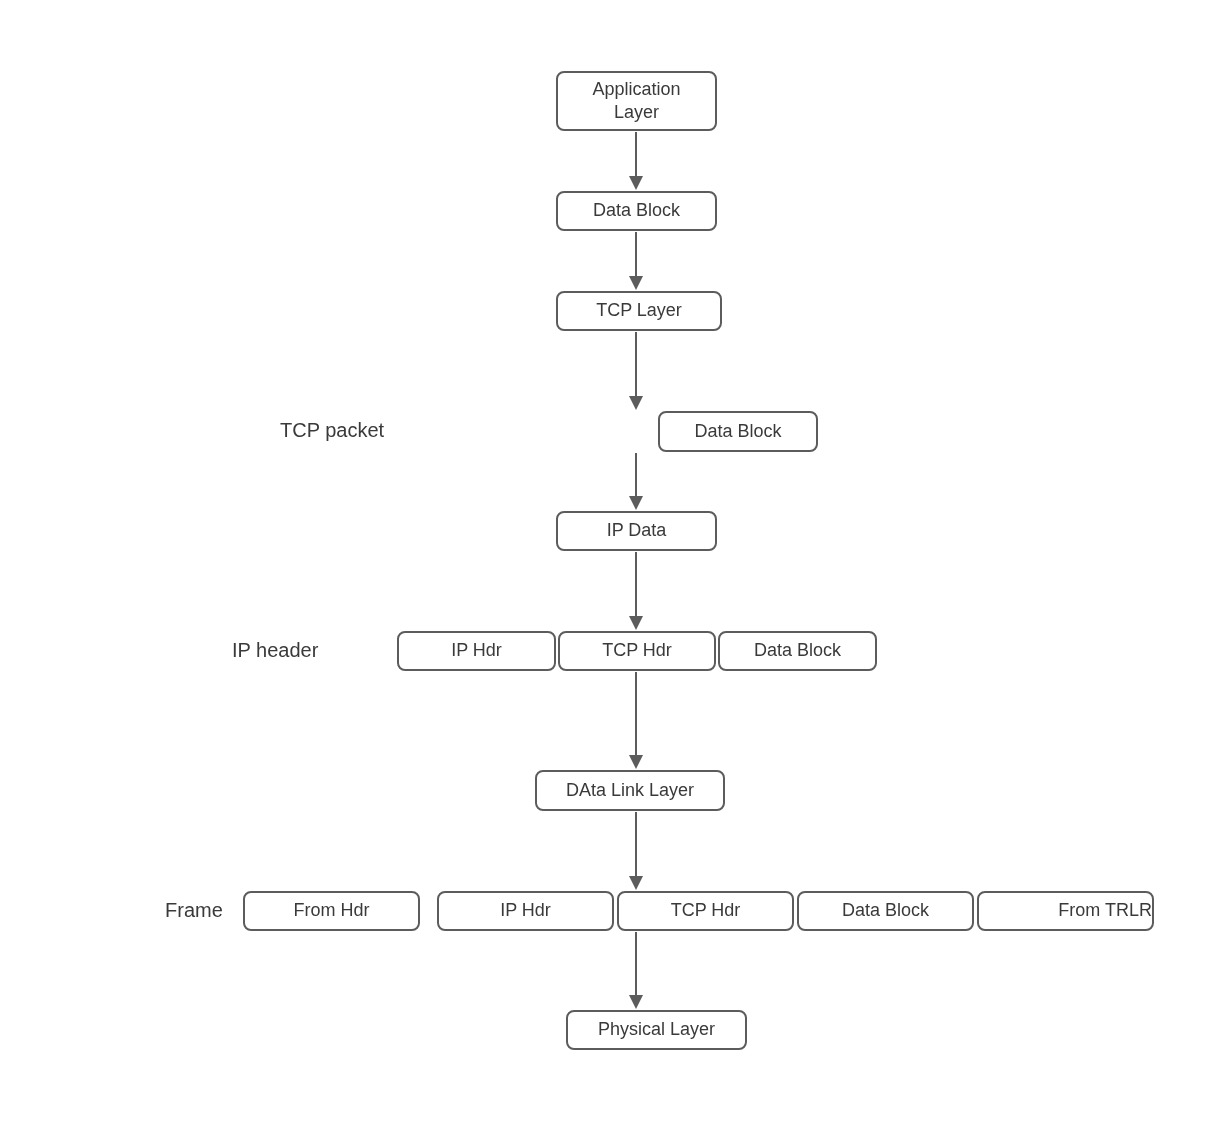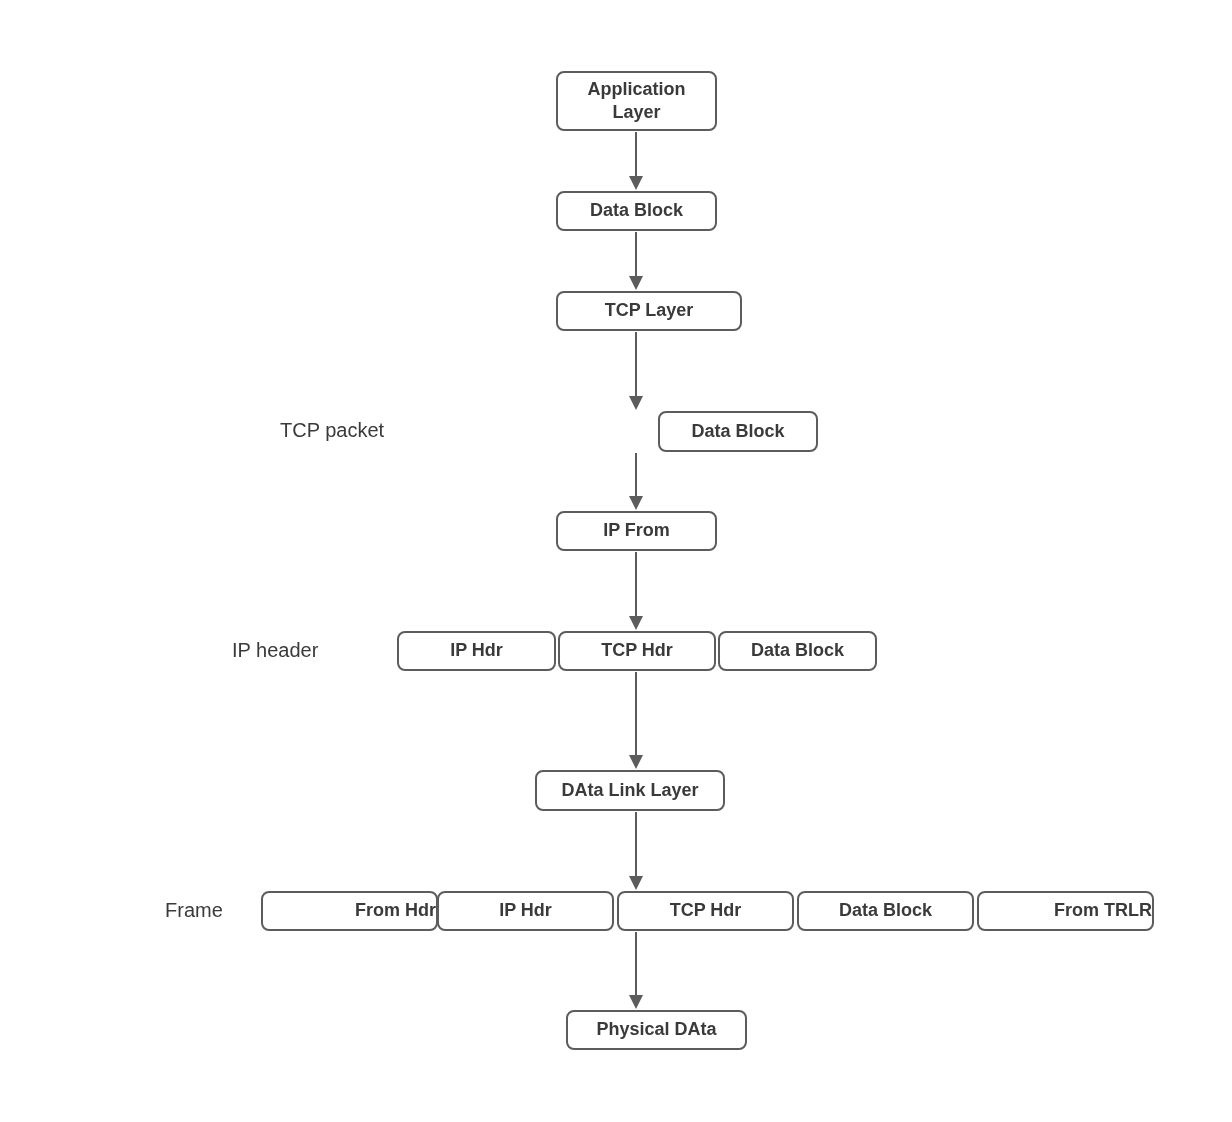--- a/index.html
+++ b/index.html
@@ -25,21 +25,20 @@
     border: 2.5px solid var(--border);
     border-radius: 8px;
     background: #ffffff;
     display: flex;
     align-items: center;
     justify-content: center;
     text-align: center;
     font-size: 18px;
     line-height: 1.3;
     color: var(--text);
-    font-weight: bold;
   }
   .node .lbl { display: inline-block; }
   .node .lbl.narrow { max-width: 125px; }
   .row-label {
     position: absolute;
     font-size: 20px;
     color: var(--text);
     white-space: nowrap;
     transform: translateY(-50%);
   }
@@ -70,33 +69,33 @@
 <div class="canvas">
 
   <div class="node" style="left:556px; top:71px; width:161px; height:60px;">
     <span class="lbl narrow">Application Layer</span>
   </div>
 
   <div class="node" style="left:556px; top:191px; width:161px; height:40px;">
     <span class="lbl">Data Block</span>
   </div>
 
-  <div class="node" style="left:556px; top:291px; width:186px; height:40px;">
+  <div class="node" style="left:556px; top:291px; width:166px; height:40px;">
     <span class="lbl">TCP Layer</span>
   </div>
 
   <div class="row-label" style="left:280px; top:430px;">
     <span>TCP packet</span>
   </div>
   <div class="node" style="left:658px; top:411px; width:160px; height:41px;">
     <span class="lbl">Data Block</span>
   </div>
 
   <div class="node" style="left:556px; top:511px; width:161px; height:40px;">
-    <span class="lbl">IP From</span>
+    <span class="lbl">IP Data</span>
   </div>
 
   <div class="row-label" style="left:232px; top:650px;">
     <span>IP header</span>
   </div>
   <div class="node" style="left:397px; top:631px; width:159px; height:40px;">
     <span class="lbl">IP Hdr</span>
   </div>
   <div class="node" style="left:558px; top:631px; width:158px; height:40px;">
     <span class="lbl">TCP Hdr</span>
@@ -105,38 +104,38 @@
     <span class="lbl">Data Block</span>
   </div>
 
   <div class="node" style="left:535px; top:770px; width:190px; height:41px;">
     <span class="lbl">DAta Link Layer</span>
   </div>
 
   <div class="row-label" style="left:165px; top:910px;">
     <span>Frame</span>
   </div>
-  <div class="node" style="left:261px; top:891px; width:177px; height:40px;justify-content:flex-end;">
+  <div class="node" style="left:243px; top:891px; width:177px; height:40px;">
     <span class="lbl">From Hdr</span>
   </div>
   <div class="node" style="left:437px; top:891px; width:177px; height:40px;">
     <span class="lbl">IP Hdr</span>
   </div>
   <div class="node" style="left:617px; top:891px; width:177px; height:40px;">
     <span class="lbl">TCP Hdr</span>
   </div>
   <div class="node" style="left:797px; top:891px; width:177px; height:40px;">
     <span class="lbl">Data Block</span>
   </div>
   <div class="node" style="left:977px; top:891px; width:177px; height:40px;justify-content:flex-end;">
     <span class="lbl">From TRLR</span>
   </div>
 
   <div class="node" style="left:566px; top:1010px; width:181px; height:40px;">
-    <span class="lbl">Physical DAta</span>
+    <span class="lbl">Physical Layer</span>
   </div>
 
   <div class="arrow" style="left:635px; top:132px; height:58px;"></div>
   <div class="arrow" style="left:635px; top:232px; height:58px;"></div>
   <div class="arrow" style="left:635px; top:332px; height:78px;"></div>
   <div class="arrow" style="left:635px; top:453px; height:57px;"></div>
   <div class="arrow" style="left:635px; top:552px; height:78px;"></div>
   <div class="arrow" style="left:635px; top:672px; height:97px;"></div>
   <div class="arrow" style="left:635px; top:812px; height:78px;"></div>
   <div class="arrow" style="left:635px; top:932px; height:77px;"></div>

